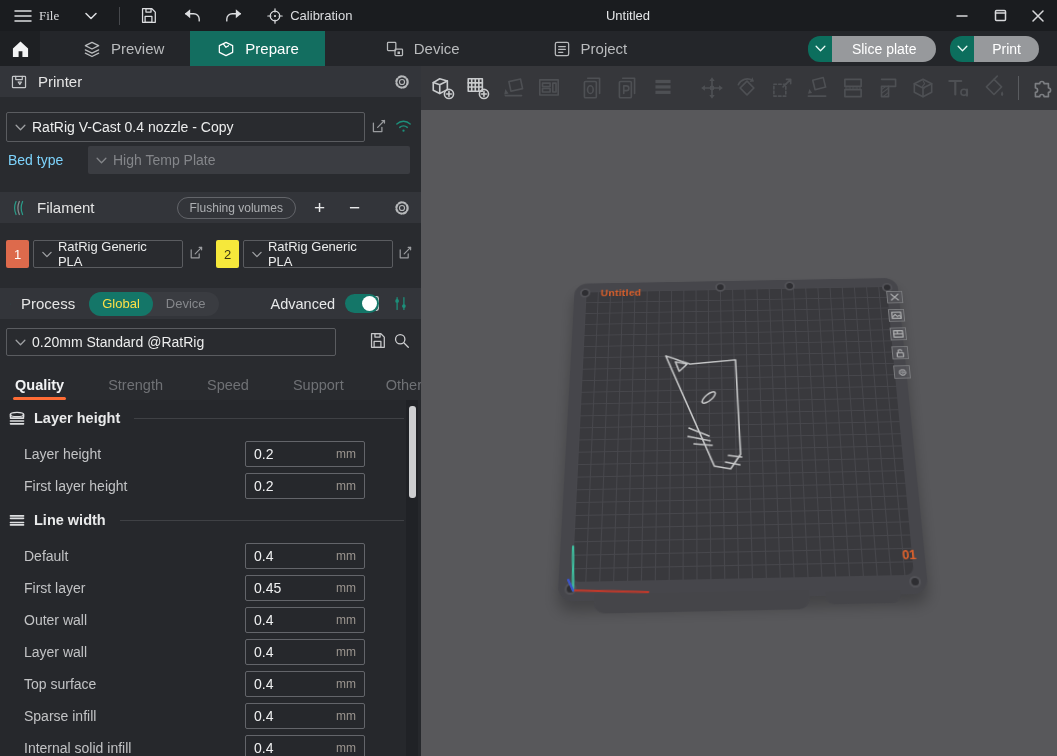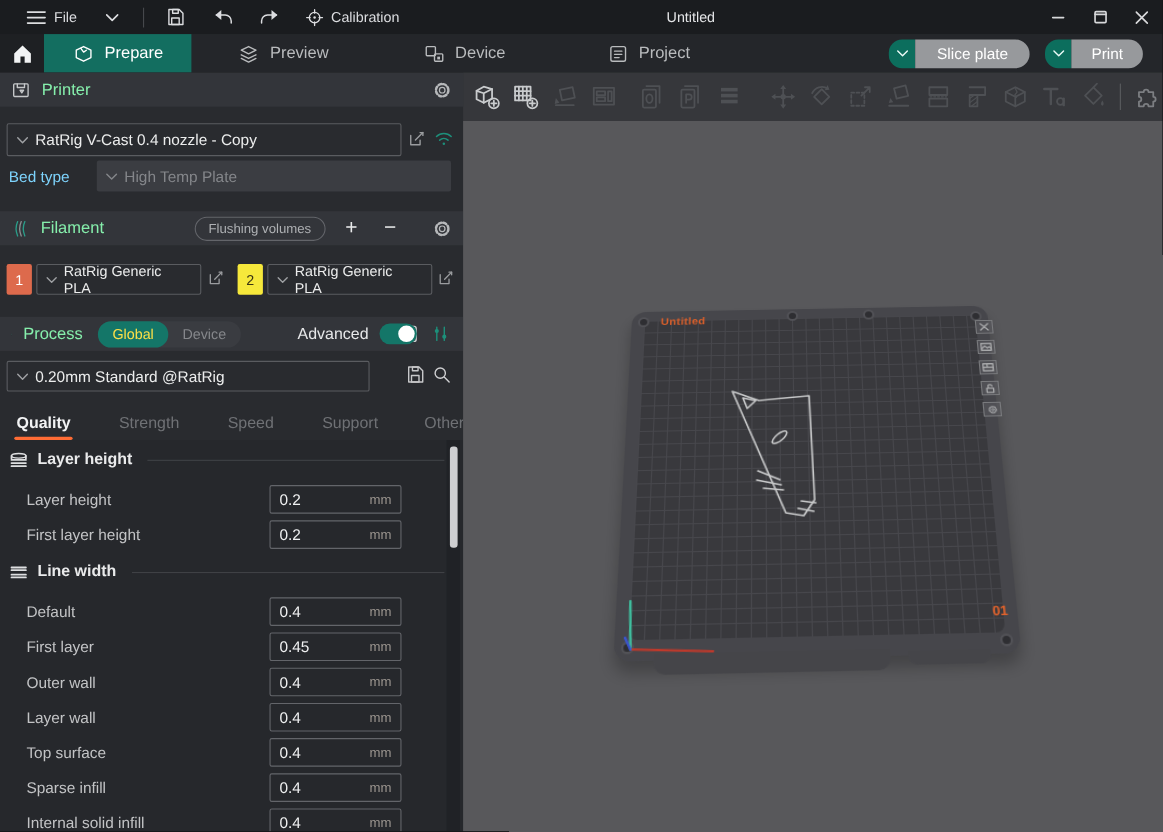--- a/index.html
+++ b/index.html
@@ -24,21 +24,21 @@
   .main-tab { display:flex; align-items:center; gap:9px; padding:0 26px; font-size:15px; color:#b9bbbd; }
   .main-tab.active { background:#136e60; color:#fff; }
   .spacer { flex:1; }
   .action-group { display:flex; align-items:center; margin-right:14px; }
   .act-chevron { width:24px; height:26px; background:#0c6e5d; border-radius:12px 0 0 12px; display:flex; align-items:center; justify-content:center; color:#eafaf6; }
   .act-pill { height:26px; background:#97999c; border-radius:0 13px 13px 0; color:#ffffff; font-size:14px; display:flex; align-items:center; justify-content:center; padding:0 18px; }
 
   
   .sidebar { position:absolute; top:66px; left:0; width:421px; height:690px; background:#292b2f; overflow:hidden; }
   .sec-head { position:absolute; left:0; width:421px; height:31px; background:#33353a; display:flex; align-items:center; padding:0 10px; gap:10px; }
-  .sec-title { font-size:15px; color:#86efac; }
+  .sec-title { font-size:15px; color:#e5e5e5; }
   .gear { color:#b6b8ba; margin-left:auto; }
   .selectbox { position:absolute; height:30px; border:1px solid #5a5c60; border-radius:2px; display:flex; align-items:center; gap:6px; padding:0 8px; color:#eceded; font-size:14px; background:#292b2f; }
   .selectbox .chev { color:#9fa1a4; }
   .sel-flat { border:none; background:#3b3d42; color:#84868a; }
   .mini-icon { position:absolute; color:#9a9c9f; }
   .label14 { font-size:14px; color:#7dd3fc; }
 
   .badge { position:absolute; width:23px; height:28px; display:flex; align-items:center; justify-content:center; font-size:13px; border-radius:2px; }
 
   .pill-btn { border:1px solid #63656a; border-radius:12px; background:#33353a; color:#aeb0b3; font-size:12px; padding:3px 12px; }
@@ -87,21 +87,21 @@
   .p-ic { width:17px; height:15px; border:1px solid #7a7b7e; background:rgba(90,90,94,.55); color:#aaabad; display:flex; align-items:center; justify-content:center; }
   .axes { position:absolute; left:6px; bottom:2px; }
   .sketch { position:absolute; left:95px; top:82px; color:#c8c9ca; }
 </style>
 </head>
 <body>
 
 <div class="window">
 
   <div class="titlebar">
-    <div class="tb-item" style="padding-left:24px;">
+    <div class="tb-item" style="padding-left:14px;font-family:Liberation Serif, serif;">
       <svg class="ic" width="18" height="14" viewBox="0 0 18 14">
           <path d="M1,2 h16 M1,7 h16 M1,12 h16"></path>
         </svg>
       <span>File</span>
     </div>
     <div class="tb-item" style="padding:0 16px;">
       <svg class="ic" width="12" height="8" viewBox="0 0 12 8">
           <polyline points="1,1.5 6,6.5 11,1.5"></polyline>
         </svg>
     </div>
@@ -153,34 +153,34 @@
       </div>
     </div>
   </div>
 
   <div class="tabbar">
     <div class="home-btn">
       <svg class="ic" width="19" height="18" viewBox="0 0 20 19">
           <path d="M2,9 L10,1.5 L18,9 V18 H12 V12 H8 V18 H2 Z" fill="#f2f3f4" stroke="none"></path>
         </svg>
     </div>
-    <div class="main-tab active">
-      <svg class="ic" width="20" height="20" viewBox="0 0 24 24">
-          <path d="M4,8 L12,4 L20,8 L20,16 L12,20 L4,16 Z"></path>
-          <path d="M9,6 L12,10 L15,8"></path>
-        </svg>
-      <span>Prepare</span>
-    </div>
     <div class="main-tab" style="margin-left:16px;">
       <svg class="ic" width="20" height="20" viewBox="0 0 24 24">
           <path d="M4,8 L12,4 L20,8 L12,12 Z"></path>
           <path d="M4,13 L12,17 L20,13"></path>
           <path d="M4,17 L12,21 L20,17"></path>
         </svg>
       <span>Preview</span>
+    </div>
+    <div class="main-tab active">
+      <svg class="ic" width="20" height="20" viewBox="0 0 24 24">
+          <path d="M4,8 L12,4 L20,8 L20,16 L12,20 L4,16 Z"></path>
+          <path d="M9,6 L12,10 L15,8"></path>
+        </svg>
+      <span>Prepare</span>
     </div>
     <div class="main-tab" style="margin-left:34px;">
       <svg class="ic" width="20" height="20" viewBox="0 0 24 24">
           <rect x="3" y="4" width="10" height="10" rx="1"></rect>
           <rect x="12" y="12" width="9" height="8" rx="1"></rect>
           <rect x="15" y="15" width="3" height="3" fill="currentColor" stroke="none"></rect>
         </svg>
       <span>Device</span>
     </div>
     <div class="main-tab" style="margin-left:40px;">

